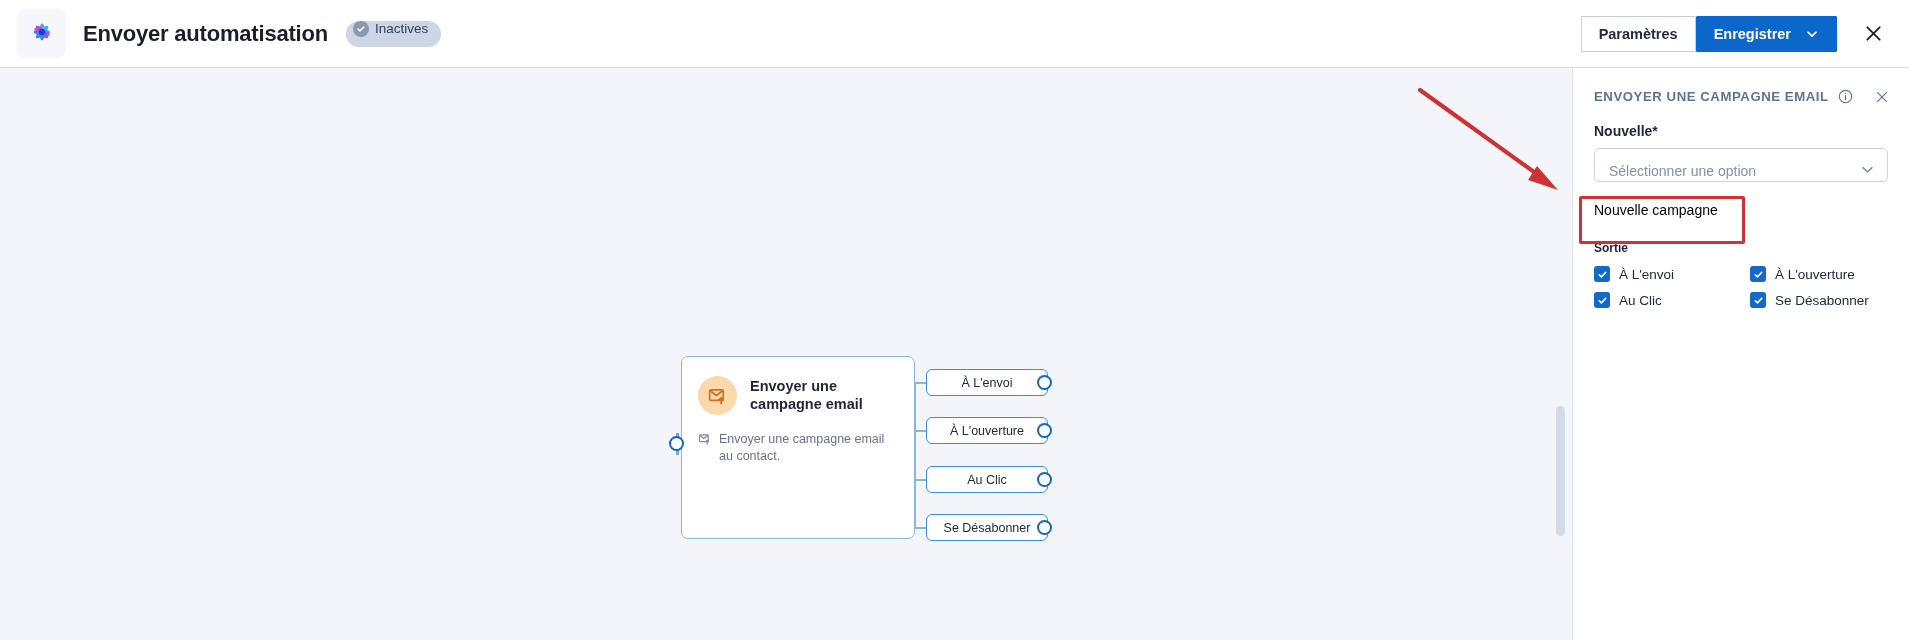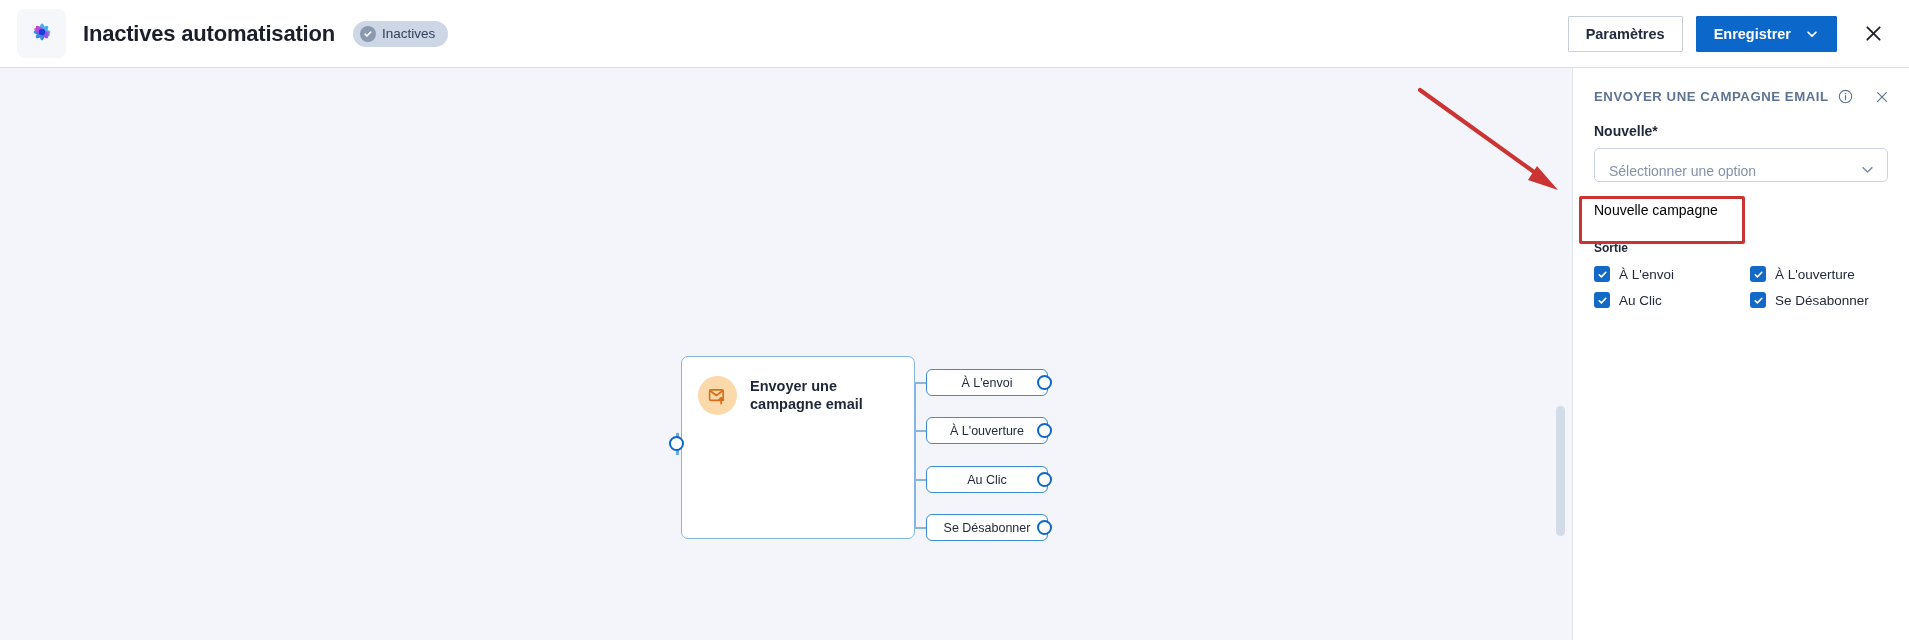--- a/index.html
+++ b/index.html
@@ -46,21 +46,20 @@
     color: #1b1f2b;
     letter-spacing: -0.2px;
     white-space: nowrap;
   }
   .status-badge {
     margin-left: 18px;
     height: 26px;
     background: #ccd6e4;
     border-radius: 13px;
     display: flex;
-    align-items: center;
     gap: 6px;
     padding: 0 13px 0 7px;
     flex: 0 0 auto;
   }
   .status-badge .check-circle {
     width: 16px; height: 16px;
     border-radius: 50%;
     background: #8a99ad;
     display: flex; align-items: center; justify-content: center;
     flex: 0 0 auto;
@@ -89,21 +88,21 @@
     border: 1.5px solid #c8cfdb;
     color: #242b3d;
     padding: 0 17px;
   }
   .btn-primary {
     background: #0b67c9;
     border: 1.5px solid #0b67c9;
     color: #ffffff;
     padding: 0 8px 0 17px;
     gap: 14px;
-    margin-left: 13px;
+    margin-left: 0;
   }
   .btn-primary .caret { display: flex; align-items: center; padding-right: 9px; }
   .close-x {
     margin-left: 22px;
     width: 28px; height: 28px;
     display: flex; align-items: center; justify-content: center;
     cursor: pointer;
   }
 
   
@@ -384,21 +383,21 @@
             <ellipse rx="3.1" ry="9" fill="url(#g1)" transform="rotate(45)"></ellipse>
             <ellipse rx="3.1" ry="9" fill="url(#g1)" transform="rotate(90)"></ellipse>
             <ellipse rx="3.1" ry="9" fill="url(#g2)" transform="rotate(135)"></ellipse>
             <ellipse rx="3.1" ry="9" fill="url(#g2)" opacity="0.85" transform="rotate(112)"></ellipse>
             <circle r="3.4" fill="#1b3fd4"></circle>
           </g>
         </svg>
       </span>
     </div>
 
-    <div class="app-title">Inactives automatisation</div>
+    <div class="app-title">Envoyer automatisation</div>
 
     <div class="status-badge">
       <span class="check-circle">
         <svg width="10" height="10" viewBox="0 0 12 12">
           <path d="M2.5 6.2 L4.7 8.3 L9.3 3.6" fill="none" stroke="#ffffff" stroke-width="1.8" stroke-linecap="round" stroke-linejoin="round"></path>
         </svg>
       </span>
       <span class="badge-label">Inactives</span>
     </div>
 
@@ -430,20 +429,30 @@
     <div class="node-card">
       <div class="node-head">
         <div class="node-icon-circle">
           <svg width="21" height="21" viewBox="0 0 24 24">
             <rect x="3" y="5.5" width="15.5" height="12" rx="1.6" fill="none" stroke="#d4701c" stroke-width="1.9"></rect>
             <path d="M3.6 6.6 L10.75 12 L17.9 6.6" fill="none" stroke="#d4701c" stroke-width="1.9" stroke-linecap="round" stroke-linejoin="round"></path>
             <path d="M16.2 21.5 L16.2 14.6 M13.6 17 L16.2 14.3 L18.8 17" fill="none" stroke="#d4701c" stroke-width="1.9" stroke-linecap="round" stroke-linejoin="round"></path>
           </svg>
         </div>
         <div class="node-title">Envoyer une campagne email</div>
+      </div>
+      <div class="node-desc">
+        <span class="node-desc-icon">
+          <svg width="14" height="14" viewBox="0 0 24 24">
+            <rect x="2.5" y="5" width="15" height="11.5" rx="1.5" fill="none" stroke="#7b8aa3" stroke-width="2"></rect>
+            <path d="M3 6 L10 11.2 L17 6" fill="none" stroke="#7b8aa3" stroke-width="2" stroke-linecap="round" stroke-linejoin="round"></path>
+            <path d="M15.8 21 L15.8 14.2 M13.3 16.6 L15.8 14 L18.3 16.6" fill="none" stroke="#7b8aa3" stroke-width="2" stroke-linecap="round" stroke-linejoin="round"></path>
+          </svg>
+        </span>
+        <span class="node-desc-text">Envoyer une campagne email au contact.</span>
       </div>
     </div>
 
     <div class="out-rail"></div>
     <div class="out-stub" style="top:314px"></div>
     <div class="out-stub" style="top:362px"></div>
     <div class="out-stub" style="top:411px"></div>
     <div class="out-stub" style="top:459px"></div>
 
     <div class="out-btn" style="top:301px">À L'envoi</div>

